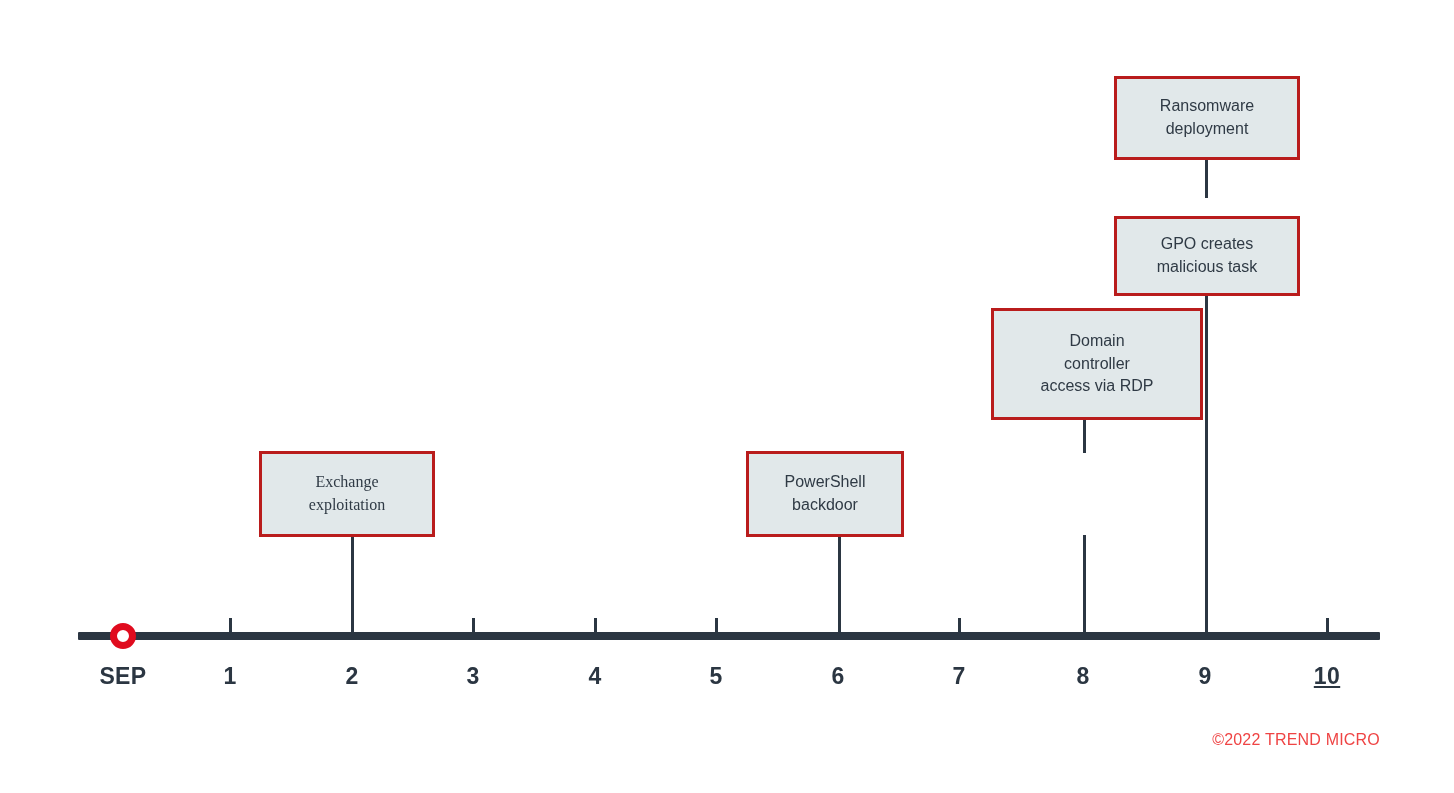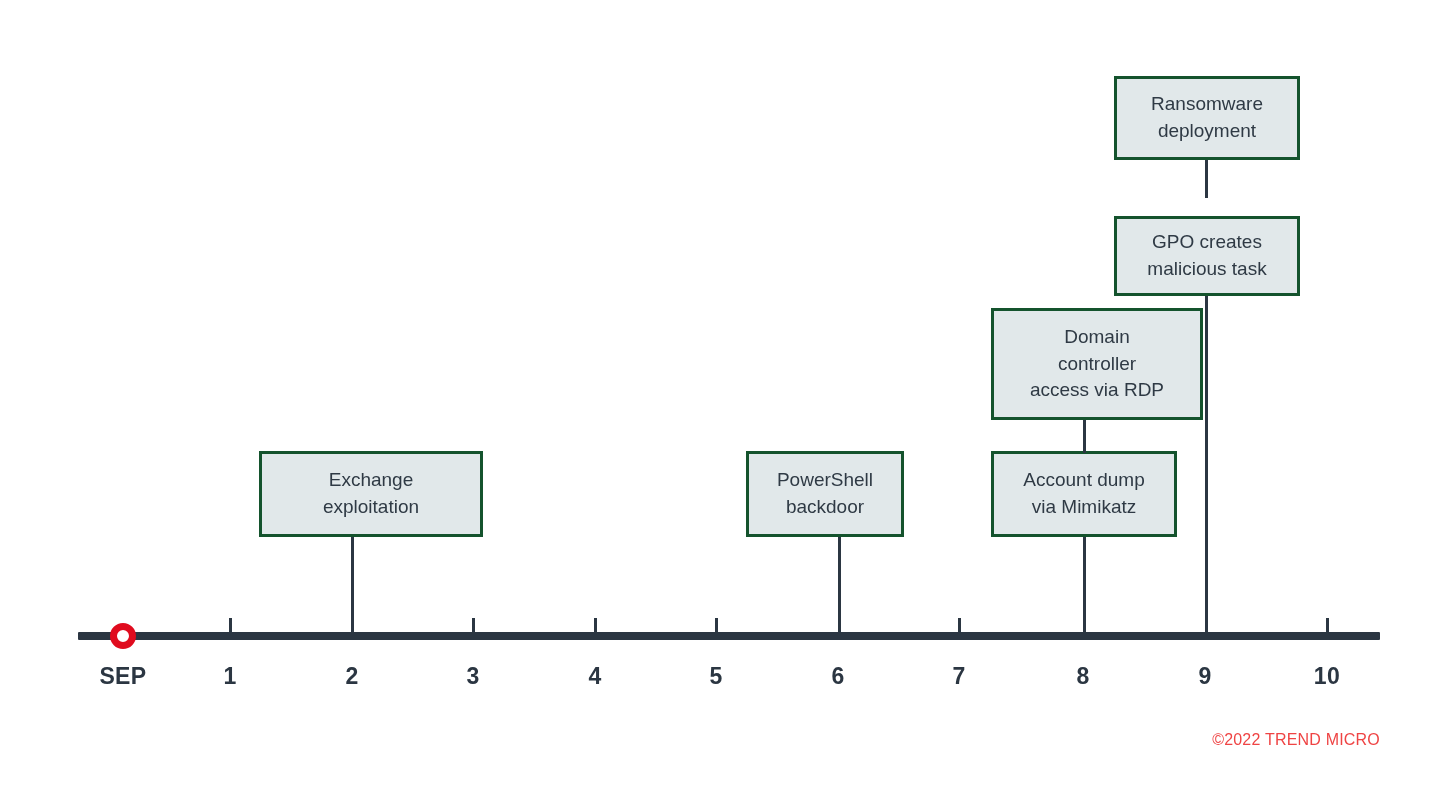--- a/index.html
+++ b/index.html
@@ -46,27 +46,27 @@
     border-radius: 50%;
     background: #ffffff;
     box-sizing: border-box;
   }
 
   
   .event-box {
     position: absolute;
     box-sizing: border-box;
     background: #e1e8ea;
-    border: 3px solid #14532d;
+    border: 3px solid #b91c1c;
     display: flex;
     align-items: center;
     justify-content: center;
     text-align: center;
     color: #2f3a45;
-    font-size: 19px;
+    font-size: 16px;
     line-height: 1.42;
     padding: 4px 8px;
     white-space: pre-line;
   }
   .stem {
     position: absolute;
     background: #2b3642;
     width: 3px;
   }
 
@@ -78,30 +78,28 @@
     letter-spacing: 0.2px;
     white-space: nowrap;
   }
 </style>
 </head>
 <body>
 
 <div id="canvas">
 
   <div class="stem" style="left:350.5px; top:535px; height:101px;"></div>
-  <div class="event-box" style="left:259px; top:451px; width:224px; height:86px;">Exchange
+  <div class="event-box" style="left:259px; top:451px; width:176px; height:86px;font-family:Liberation Serif, serif;">Exchange
 exploitation</div>
 
   <div class="stem" style="left:837.5px; top:535px; height:101px;"></div>
   <div class="event-box" style="left:746px; top:451px; width:158px; height:86px;">PowerShell
 backdoor</div>
 
   <div class="stem" style="left:1082.5px; top:535px; height:101px;"></div>
-  <div class="event-box" style="left:991px; top:451px; width:186px; height:86px;">Account dump
-via Mimikatz</div>
 
   <div class="stem" style="left:1082.5px; top:418px; height:35px;"></div>
 
   <div class="event-box" style="left:991px; top:308px; width:212px; height:112px;">Domain
 controller
 access via RDP</div>
 
   <div class="stem" style="left:1204.5px; top:274px; height:362px;"></div>
   <div class="event-box" style="left:1114px; top:196px; width:186px; height:80px;margin-top:20px;">GPO creates
 malicious task</div>
@@ -125,17 +123,17 @@
   <div class="tick-label" style="left:123px; top:663px;">SEP</div>
   <div class="tick-label" style="left:230px; top:663px;">1</div>
   <div class="tick-label" style="left:352px; top:663px;">2</div>
   <div class="tick-label" style="left:473px; top:663px;">3</div>
   <div class="tick-label" style="left:595px; top:663px;">4</div>
   <div class="tick-label" style="left:716px; top:663px;">5</div>
   <div class="tick-label" style="left:838px; top:663px;">6</div>
   <div class="tick-label" style="left:959px; top:663px;">7</div>
   <div class="tick-label" style="left:1083px; top:663px;">8</div>
   <div class="tick-label" style="left:1205px; top:663px;">9</div>
-  <div class="tick-label" style="left:1327px; top:663px;">10</div>
+  <div class="tick-label" style="left:1327px; top:663px;text-decoration:underline;">10</div>
 
   <div id="copyright" style="right:74px; top:731px;">©2022 TREND MICRO</div>
 
 </div>
 
 </body></html>

